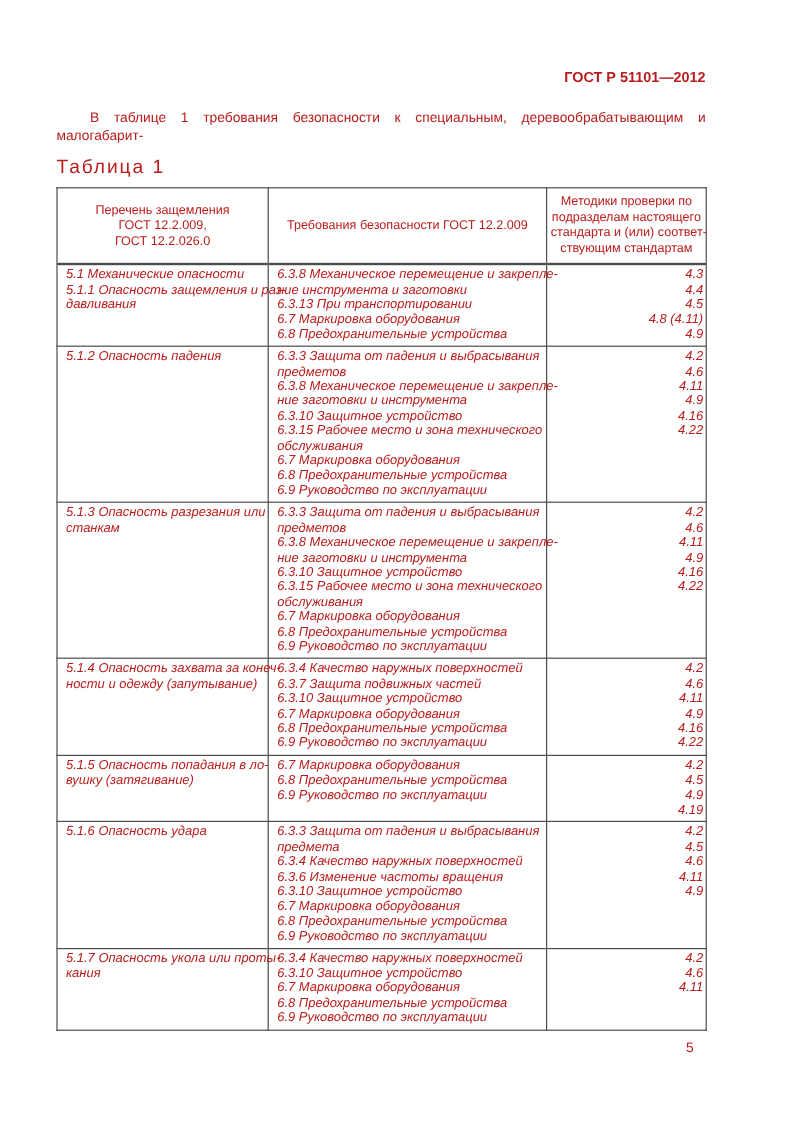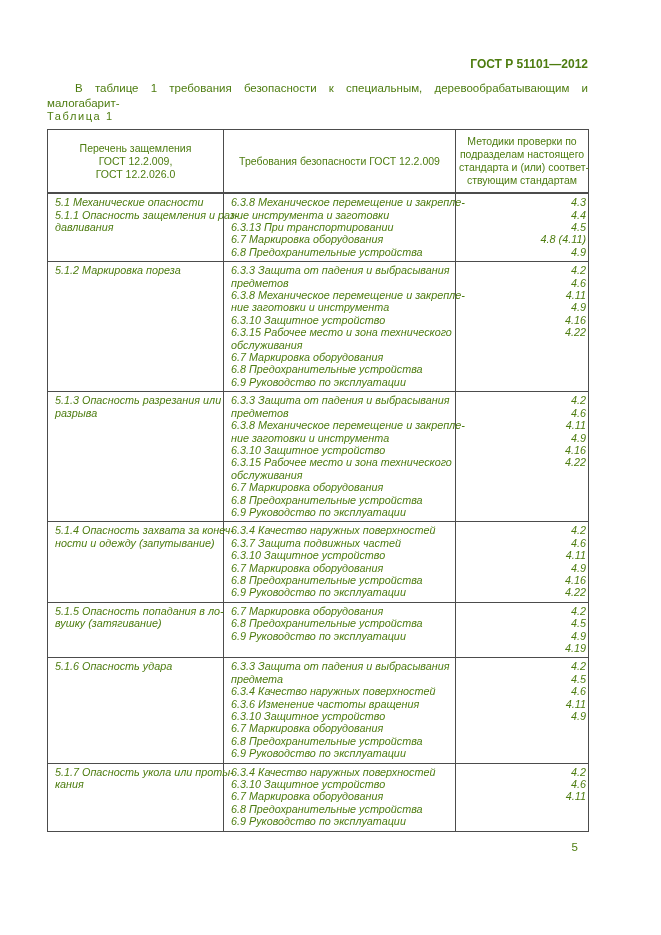--- a/index.html
+++ b/index.html
@@ -7,49 +7,49 @@
     padding: 0;
     background: #ffffff;
   }
   .page {
     position: relative;
     width: 661px;
     height: 935px;
     box-sizing: border-box;
     padding: 57px 0 0 47px;
     background: #ffffff;
-    color: #4d7c0f;
+    color: #b91c1c;
     font-family: "Liberation Sans", sans-serif;
   }
   .content {
     width: 541px;
   }
   .doc-code {
     width: 541px;
     text-align: right;
     font-weight: bold;
     font-size: 12px;
     line-height: 14px;
   }
   .intro {
     width: 541px;
-    margin-top: 10px;
+    margin-top: 21px;
     font-size: 11.5px;
     line-height: 14.6px;
   }
   .intro .jline {
     text-align: justify;
     text-align-last: justify;
   }
   .intro .indent {
     text-indent: 28px;
   }
   .caption {
-    margin-top: 0;
-    font-size: 11px;
+    margin-top: 10px;
+    font-size: 16px;
     letter-spacing: 1.6px;
   }
   table.gost {
     margin-top: 7px;
     border-collapse: collapse;
     table-layout: fixed;
     width: 541px;
   }
   table.gost th,
   table.gost td {
@@ -147,21 +147,21 @@
             <td class="col-methods">
               <div class="cell-line">4.3</div>
               <div class="cell-line">4.4</div>
               <div class="cell-line">4.5</div>
               <div class="cell-line">4.8 (4.11)</div>
               <div class="cell-line">4.9</div>
             </td>
           </tr>
           <tr>
             <td class="col-hazard">
-              <div class="cell-line">5.1.2 Маркировка пореза</div>
+              <div class="cell-line">5.1.2 Опасность падения</div>
             </td>
             <td class="col-requirements">
               <div class="cell-line">6.3.3 Защита от падения и выбрасывания</div>
               <div class="cell-line">предметов</div>
               <div class="cell-line">6.3.8 Механическое перемещение и закрепле-</div>
               <div class="cell-line">ние заготовки и инструмента</div>
               <div class="cell-line">6.3.10 Защитное устройство</div>
               <div class="cell-line">6.3.15 Рабочее место и зона технического</div>
               <div class="cell-line">обслуживания</div>
               <div class="cell-line">6.7 Маркировка оборудования</div>
@@ -173,21 +173,21 @@
               <div class="cell-line">4.6</div>
               <div class="cell-line">4.11</div>
               <div class="cell-line">4.9</div>
               <div class="cell-line">4.16</div>
               <div class="cell-line">4.22</div>
             </td>
           </tr>
           <tr>
             <td class="col-hazard">
               <div class="cell-line">5.1.3 Опасность разрезания или</div>
-              <div class="cell-line">разрыва</div>
+              <div class="cell-line">станкам</div>
             </td>
             <td class="col-requirements">
               <div class="cell-line">6.3.3 Защита от падения и выбрасывания</div>
               <div class="cell-line">предметов</div>
               <div class="cell-line">6.3.8 Механическое перемещение и закрепле-</div>
               <div class="cell-line">ние заготовки и инструмента</div>
               <div class="cell-line">6.3.10 Защитное устройство</div>
               <div class="cell-line">6.3.15 Рабочее место и зона технического</div>
               <div class="cell-line">обслуживания</div>
               <div class="cell-line">6.7 Маркировка оборудования</div>

